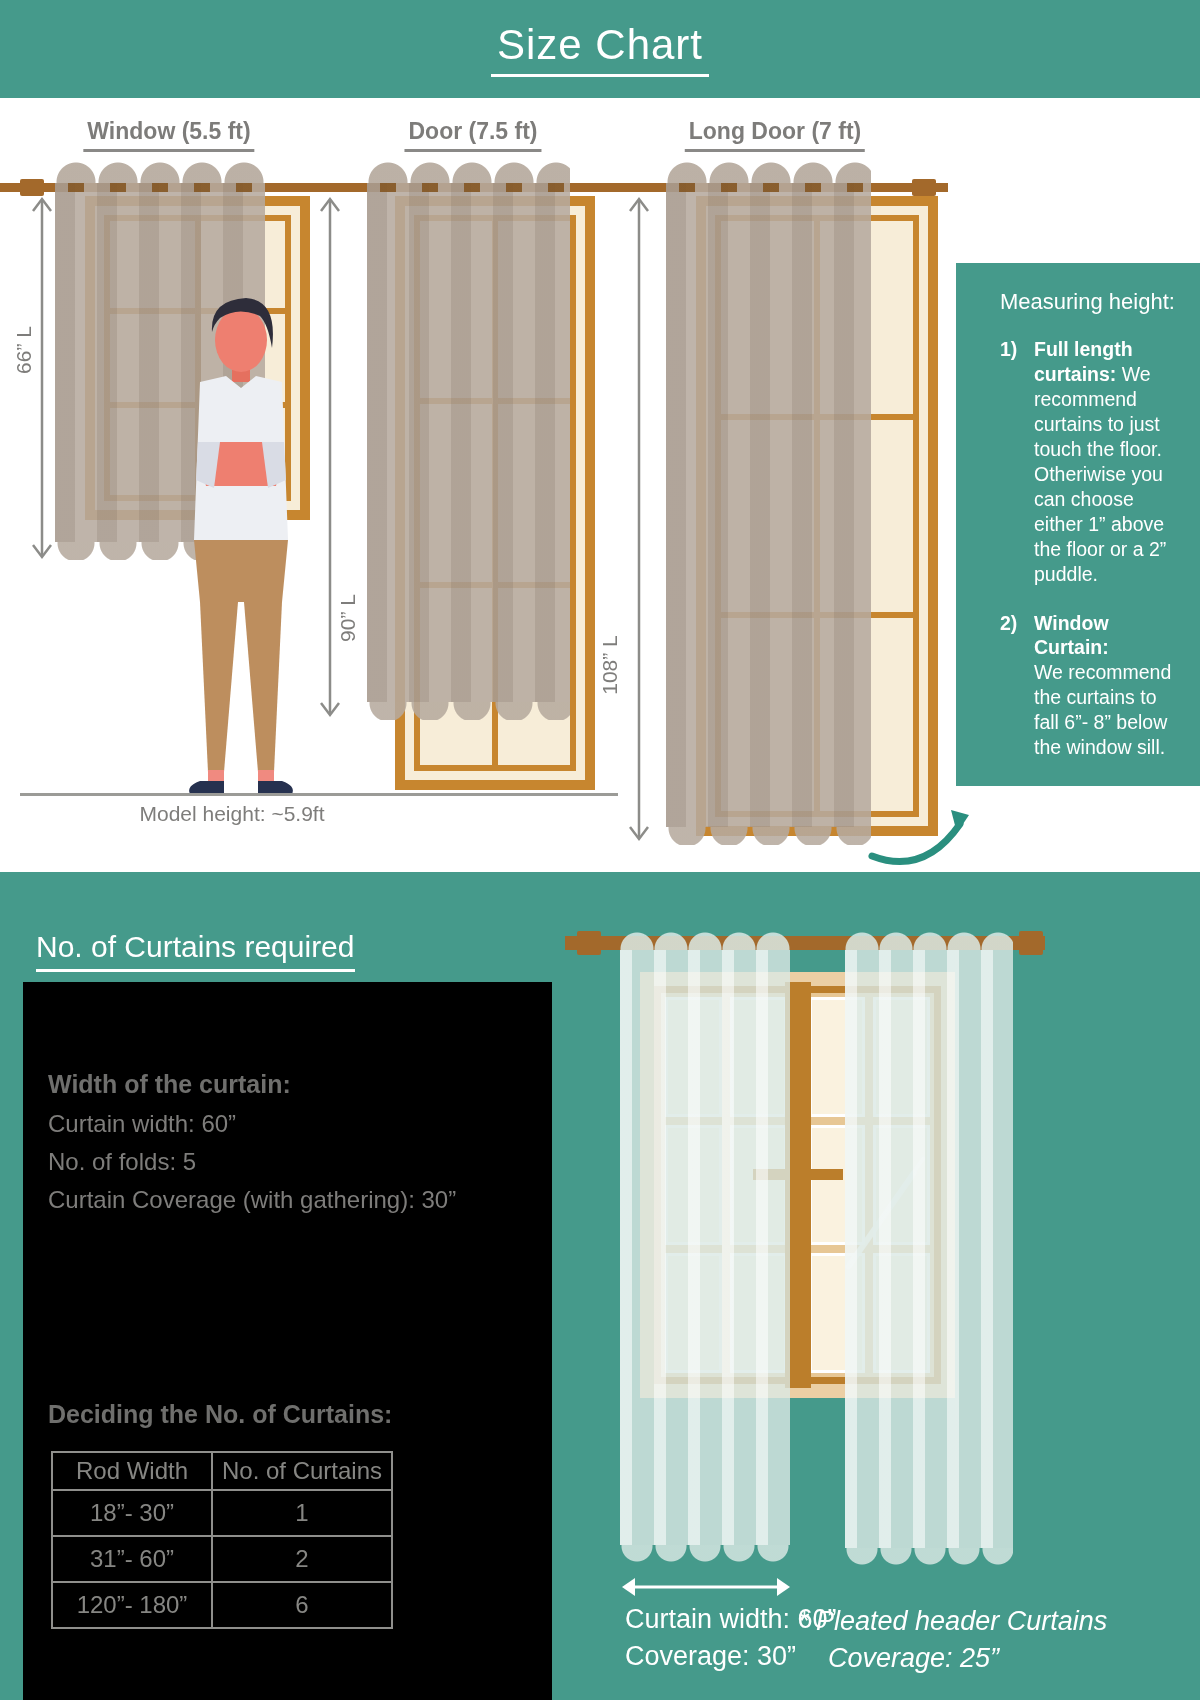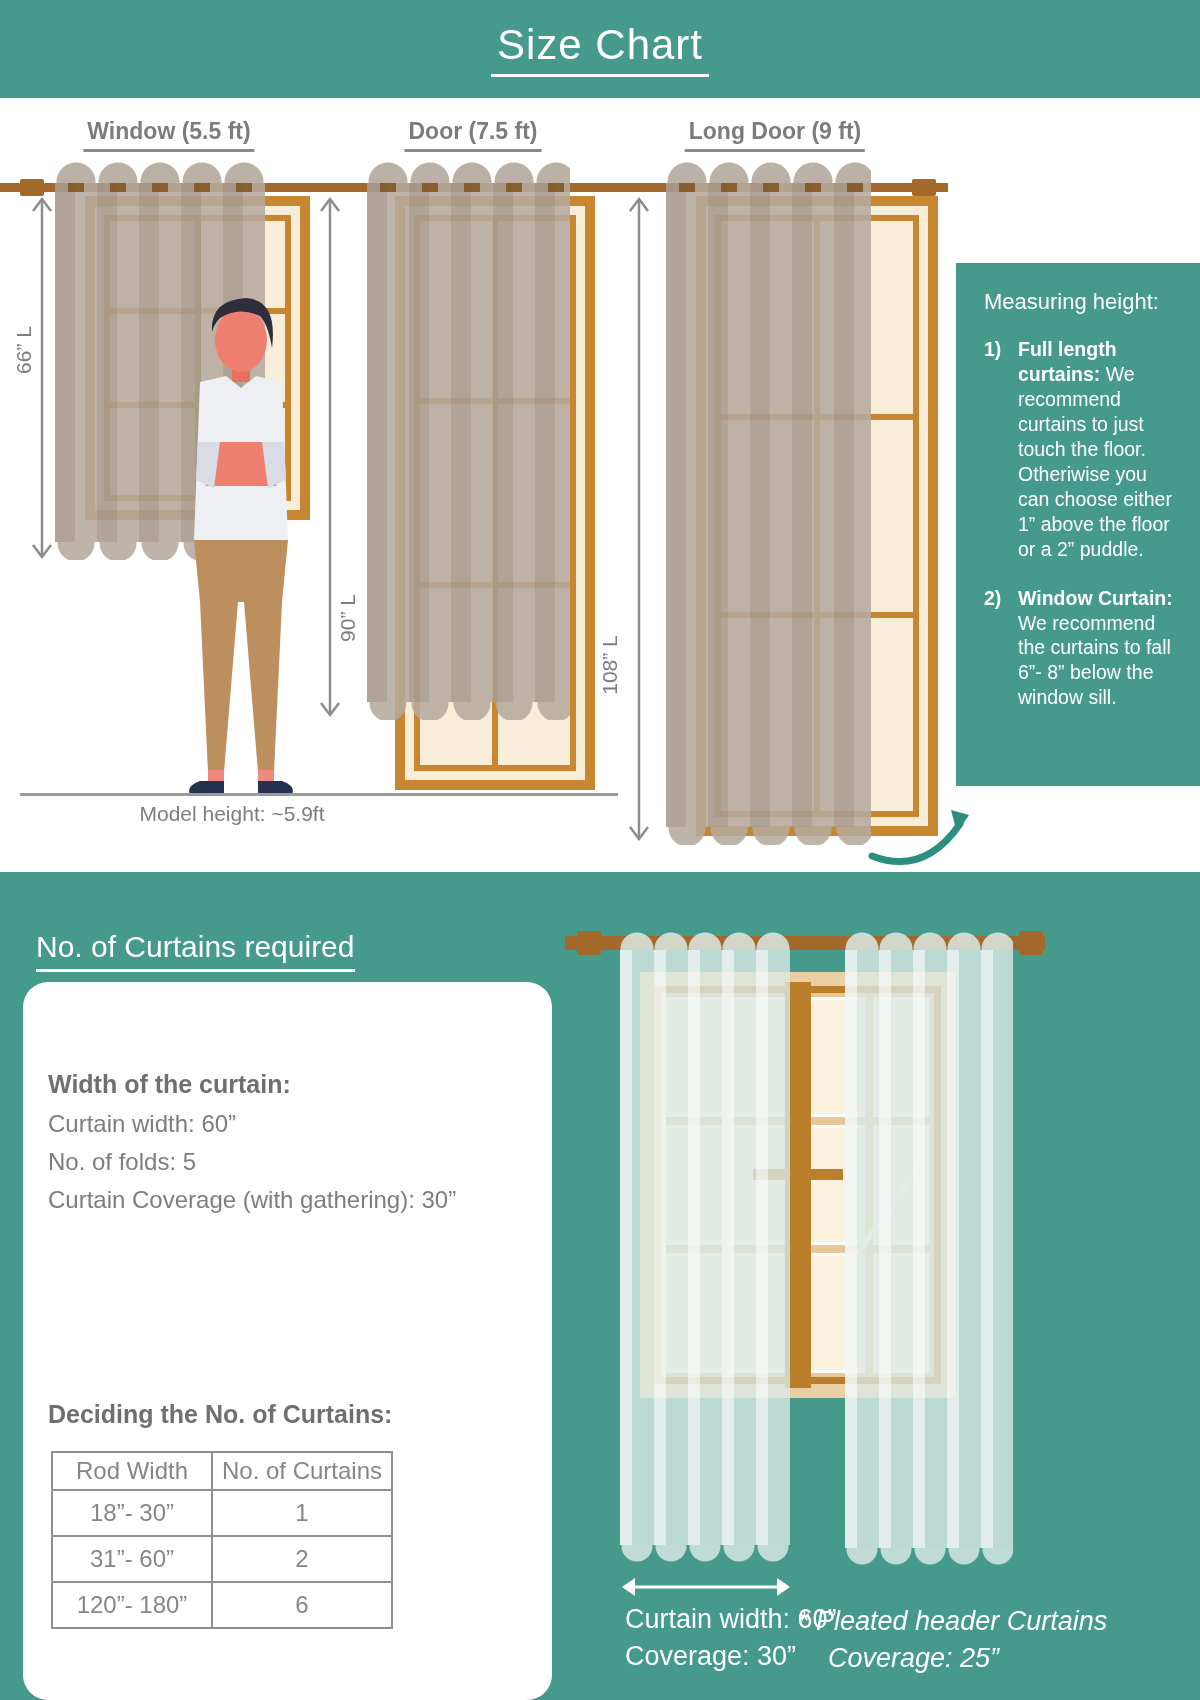--- a/index.html
+++ b/index.html
@@ -34,33 +34,33 @@
     background-image:repeating-linear-gradient(90deg, rgba(130,83,30,0.85) 0 16px, rgba(0,0,0,0) 16px 42px);
     background-position:13px 0; }
 
   .varrow { position:absolute; fill:none; stroke:#8c8c89; stroke-width:2.5; }
   .vlabel { position:absolute; transform:translate(-50%,-50%) rotate(-90deg); font-size:21px; color:#7e7d7b; white-space:nowrap; }
 
   .floor { position:absolute; left:20px; top:695px; width:598px; height:3px; background:#9b9b97; }
   .model-cap { position:absolute; left:232px; top:704px; transform:translateX(-50%); font-size:21px; color:#7e7d7b; white-space:nowrap; }
   .person { position:absolute; }
 
-  .mbox { position:absolute; left:956px; top:165px; width:244px; height:523px; background:#459a8b; color:#fff; padding:26px 20px 0 28px; }
+  .mbox { position:absolute; left:956px; top:165px; width:244px; height:523px; background:#459a8b; color:#fff; padding:26px 20px 0 44px; }
   .mbox-title { font-size:22px; margin-bottom:22px; }
   .mbox-item { display:flex; font-size:19.5px; line-height:1.28; margin-bottom:24px; }
   .mbox-num { font-weight:bold; width:34px; flex:none; }
   .mbox-body b { font-weight:bold; }
   .mbox-item.second .mbox-body b { display:block; }
 
   .curve-arrow { position:absolute; }
 
   
   .bot { position:absolute; left:0; top:872px; width:1200px; height:828px; background:#459a8b; }
   .bot-heading { position:absolute; left:36px; top:58px; color:#fff; font-size:30px; font-weight:normal; border-bottom:3px solid #fff; padding-bottom:5px; }
-  .panel { position:absolute; left:23px; top:110px; width:529px; height:718px; background:#ffffff;border-radius:25px; }
+  .panel { position:absolute; left:23px; top:110px; width:529px; height:718px; background:#000000; }
   .p-title { position:absolute; left:25px; font-size:25px; font-weight:bold; color:#6f6f6d; }
   .p-line { position:absolute; left:25px; font-size:24px; color:#7e7d7b; }
   .p-note { position:absolute; left:25px; top:282px; width:480px; font-size:25px; font-weight:bold; color:#6f6f6d; line-height:1.35; }
   .p-table { position:absolute; left:28px; top:469px; border-collapse:collapse; }
   .p-table th, .p-table td { border:2px solid #8f8f8c; color:#868683; font-weight:normal; text-align:center; font-size:24px; }
   .p-table th { width:160px; height:38px; }
   .p-table th + th { width:180px; }
   .p-table td { height:46px; }
 
   .drape-sheer { position:absolute; background-color:rgba(219,233,229,0.80);
@@ -91,21 +91,21 @@
 <div class="page">
 
   <div class="hdr">
     <div class="hdr-title">Size Chart</div>
   </div>
 
   <div class="top">
 
     <div class="sec-label" style="left:169px;">Window (5.5 ft)</div>
     <div class="sec-label" style="left:473px;">Door (7.5 ft)</div>
-    <div class="sec-label" style="left:775px;">Long Door (9 ft)</div>
+    <div class="sec-label" style="left:775px;">Long Door (7 ft)</div>
 
     <div class="rod" style="left:0; top:85px; width:948px; height:9px;"></div>
     <div class="finial" style="left:20px; top:81px; width:24px; height:17px;"></div>
     <div class="finial" style="left:912px; top:81px; width:24px; height:17px;"></div>
 
     <div class="winframe" style="left:85px; top:98px; width:225px; height:324px;">
       <div class="winpad">
           <div class="wingrid">
             <div></div>
             <div></div>

